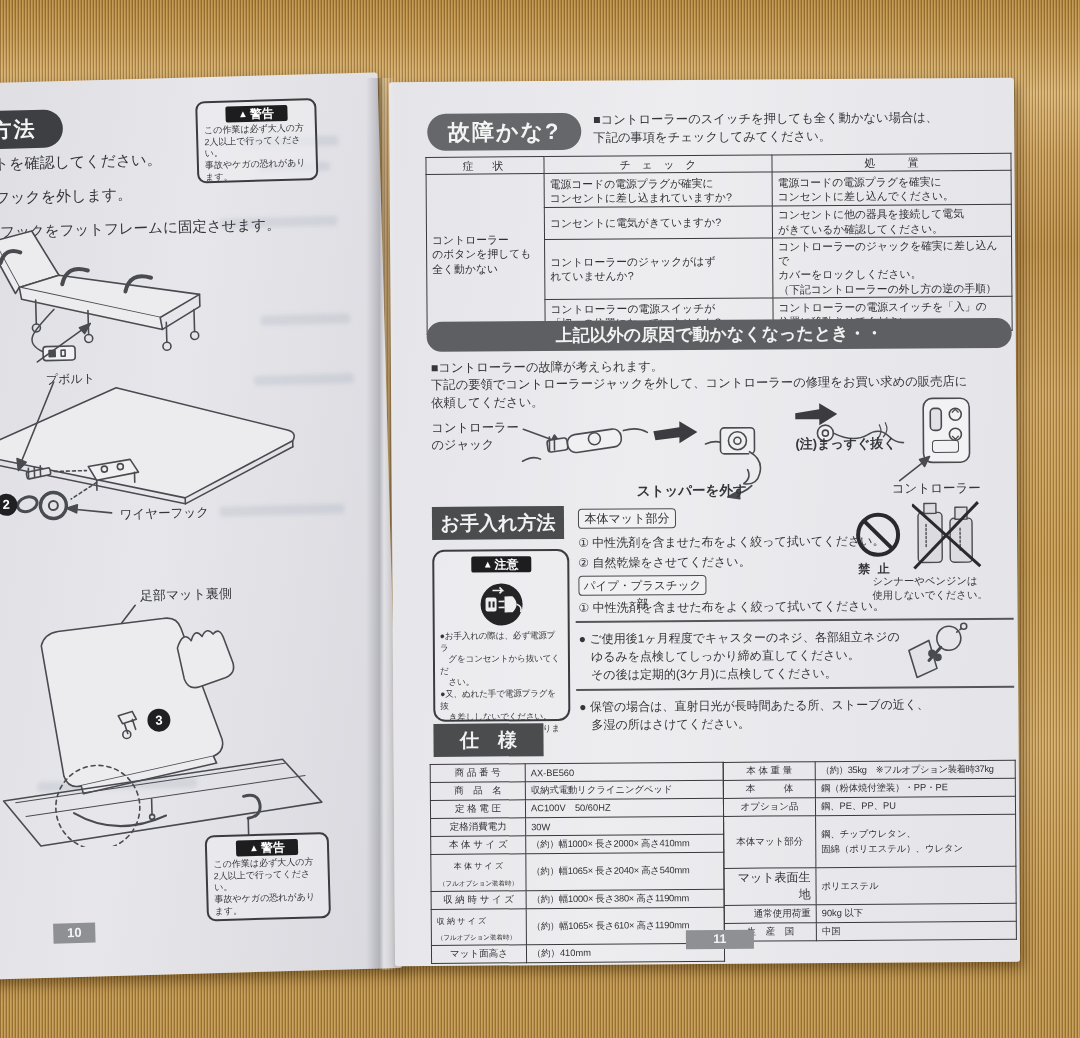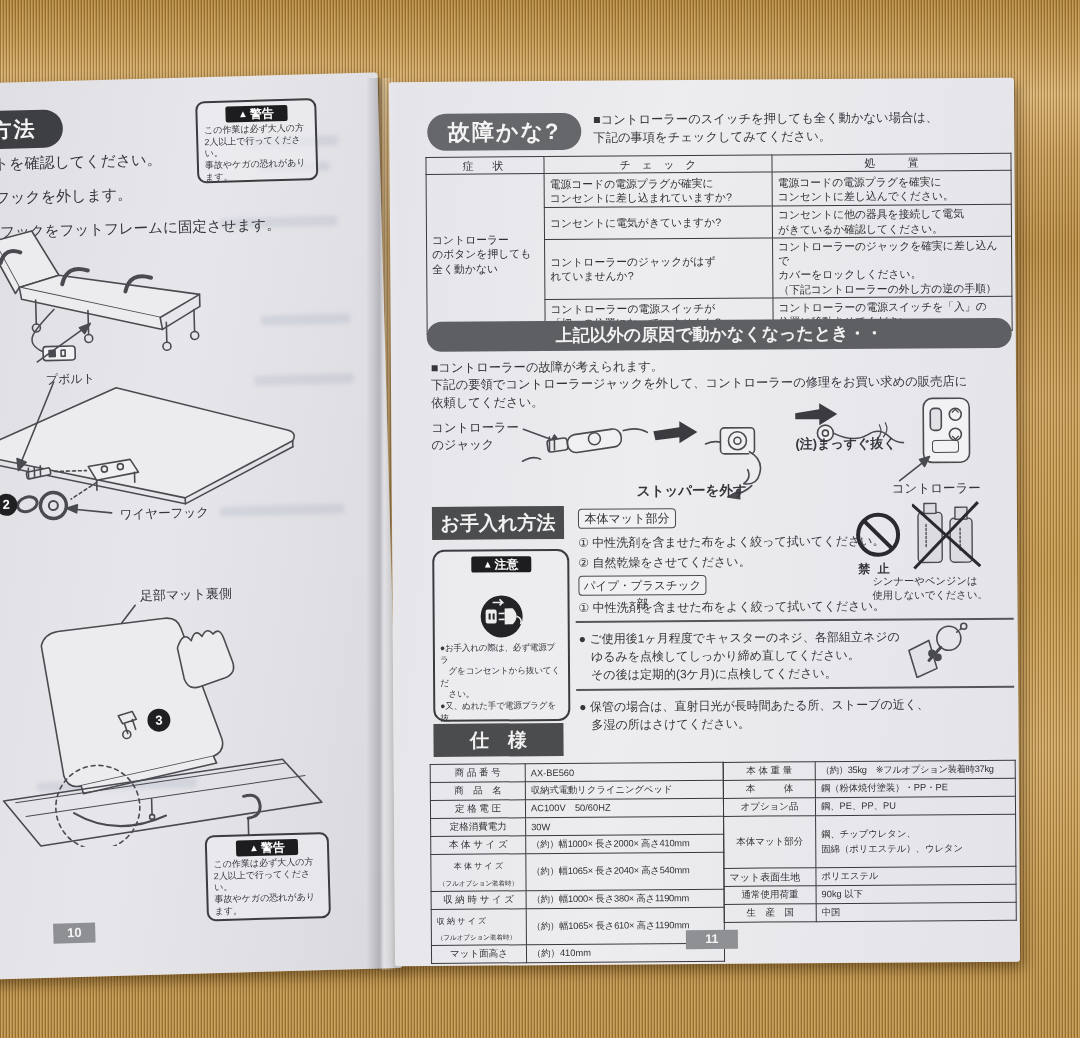--- a/index.html
+++ b/index.html
@@ -257,21 +257,21 @@
     </svg>
     <div class="abs txt pre" style="left:40px;top:338px;font-size:12.3px;line-height:1.4;">コントローラー
 のジャック</div>
     <div class="abs txt" style="left:208px;top:402px;font-size:13.5px;font-weight:bold;margin-left:37px;">ストッパーを外す</div>
     <div class="abs txt" style="left:404px;top:356px;font-size:13px;font-weight:bold;">(注)まっすぐ抜く</div>
     <div class="abs txt" style="left:500px;top:402px;font-size:12.5px;">コントローラー</div>
 
     <div class="abs heading-box" style="left:40px;top:425px;width:132px;height:33px;line-height:33px;font-size:19px;">お手入れ方法</div>
 
     <div class="abs warnbox" style="left:40px;top:468px;width:137px;height:172px;border-radius:12px;">
-      <div class="warntag" style="margin:5px auto 21px;width:60px;font-size:12px;line-height:16px;">
+      <div class="warntag" style="margin:5px auto 9px;width:60px;font-size:12px;line-height:16px;">
         <span class="tri">▲</span><span>注意</span>
       </div>
       <svg width="46" height="46" viewBox="0 0 46 46" style="margin:0 auto;">
         <circle cx="23" cy="23" r="21" fill="#242427"></circle>
         <rect x="7" y="16" width="11" height="14" rx="2" fill="#eee"></rect>
         <rect x="10" y="20" width="2" height="6" fill="#242427"></rect>
           <rect x="14" y="20" width="2" height="6" fill="#242427"></rect>
         <line x1="20" y1="20" x2="26" y2="20" stroke="#eee" stroke-width="1.6"></line>
         <line x1="20" y1="26" x2="26" y2="26" stroke="#eee" stroke-width="1.6"></line>
         <path d="M26,15 h8 q4,4 4,8 q0,4 -4,8 h-8 z" fill="#eee"></path>
@@ -327,21 +327,21 @@
         <circle cx="59" cy="6" r="3"></circle>
         <line x1="52" y1="12" x2="57" y2="8" stroke-dasharray="2,2"></line>
       </g>
     </svg>
 
     <div class="abs divider" style="left:183px;top:608px;width:438px;"></div>
 
     <div class="abs txt pre" style="left:186px;top:617px;font-size:12px;line-height:1.5;">● 保管の場合は、直射日光が長時間あたる所、ストーブの近く、
 　多湿の所はさけてください。</div>
 
-    <div class="abs heading-box" style="left:40px;top:642px;width:130px;height:33px;line-height:33px;font-size:19px;">仕　様</div>
+    <div class="abs heading-box" style="left:40px;top:642px;width:110px;height:33px;line-height:33px;font-size:19px;">仕　様</div>
 
     <table class="abs tb" style="left:36px;top:682px;width:293px;">
       <colgroup>
           <col style="width:95px">
           <col style="width:198px">
         </colgroup>
       <tbody>
           <tr style="height:18px;">
             <td style="text-align:center;font-size:9.5px;">商 品 番 号</td>
             <td style="font-size:9.3px;">AX-BE560</td>
@@ -398,31 +398,31 @@
       <tr style="height:18px;">
             <td style="text-align:center;font-size:9.5px;margin-left:7px;">オプション品</td>
             <td style="font-size:9.3px;">鋼、PE、PP、PU</td>
           </tr>
       <tr style="height:52px;">
             <td style="text-align:center;font-size:9.5px;">本体マット部分</td>
             <td class="pre" style="font-size:9.3px;line-height:1.6;">鋼、チップウレタン、
 固綿（ポリエステル）、ウレタン</td>
           </tr>
       <tr style="height:18px;">
-            <td style="text-align:left;font-size:10px;">マット表面生地</td>
+            <td style="text-align:right;font-size:12px;">マット表面生地</td>
             <td style="font-size:9.3px;">ポリエステル</td>
           </tr>
       <tr style="height:18px;">
-            <td style="text-align:center;font-size:9.5px;">通常使用荷重</td>
+            <td style="text-align:right;font-size:9.5px;">通常使用荷重</td>
             <td style="font-size:9.3px;">90kg 以下</td>
           </tr>
       <tr style="height:18px;">
             <td style="text-align:center;font-size:9.5px;">生　産　国</td>
             <td style="font-size:9.3px;">中国</td>
           </tr>
     </tbody>
       </table>
 
-    <div class="abs pagenum" style="left:291px;top:850px;width:52px;height:19px;line-height:19px;font-size:12.5px;">11</div>
+    <div class="abs pagenum" style="left:291px;top:850px;width:68px;height:19px;line-height:19px;font-size:12.5px;">11</div>
   </div>
 
   <div class="abs crease"></div>
 </div>
 
 </body></html>

